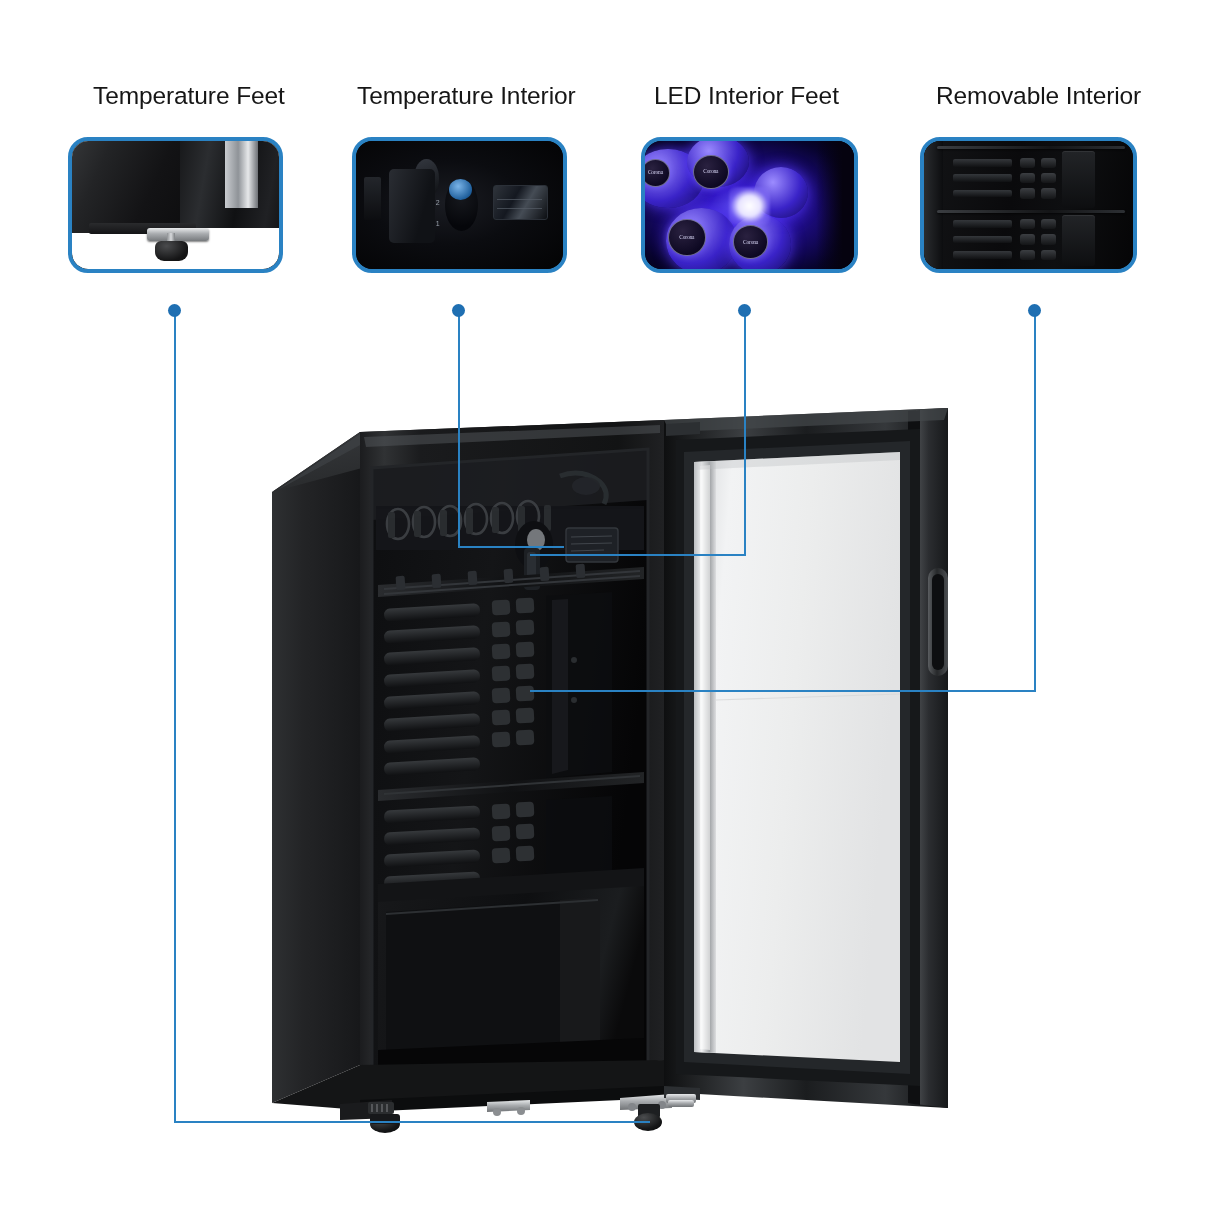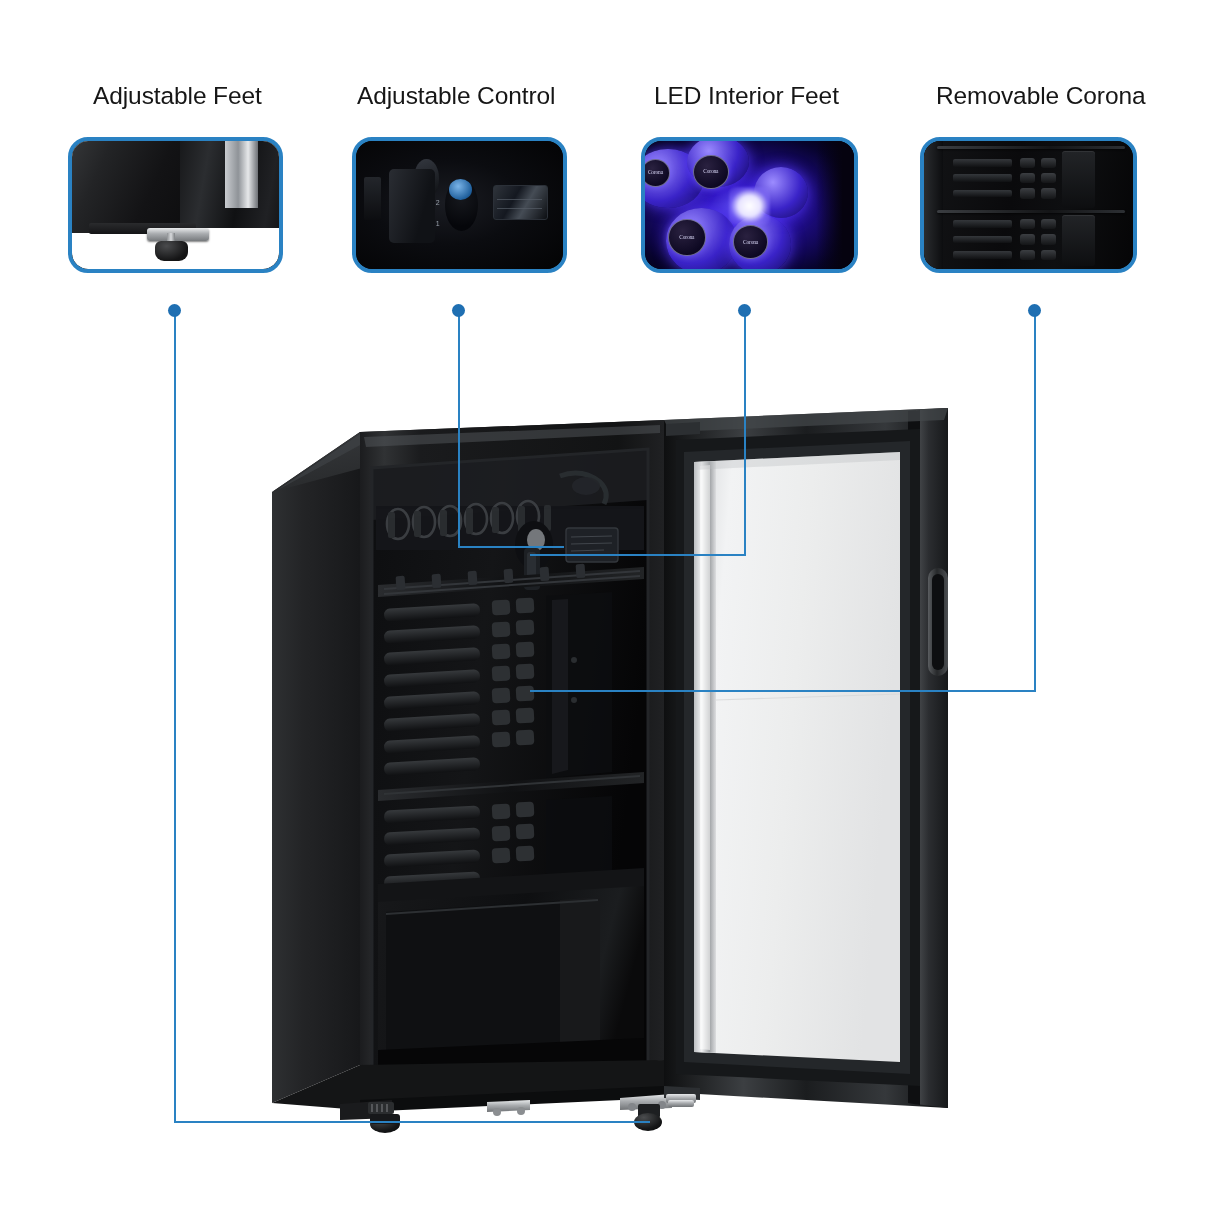--- a/index.html
+++ b/index.html
@@ -404,35 +404,35 @@
   <div class="lead-dot" style="left:453px;top:305px;"></div>
 
   <div class="lead lead-v" style="left:744px;top:310px;height:246px;"></div>
   <div class="lead lead-h" style="left:530px;top:554px;width:216px;"></div>
   <div class="lead-dot" style="left:739px;top:305px;"></div>
 
   <div class="lead lead-v" style="left:1034px;top:310px;height:382px;"></div>
   <div class="lead lead-h" style="left:530px;top:690px;width:506px;"></div>
   <div class="lead-dot" style="left:1029px;top:305px;"></div>
 
-  <div class="callout-label" style="left:93px;top:82px;">Adjustable Feet</div>
+  <div class="callout-label" style="left:93px;top:82px;">Temperature Feet</div>
   <div class="thumb" style="left:68px;top:137px;width:215px;height:136px;">
     <div class="thumb-inner">
       <div class="t1-bg"></div>
       <div class="t1-body"></div>
       <div class="t1-door"></div>
       <div class="t1-glass"></div>
       <div class="t1-plinth"></div>
       <div class="t1-bracket"></div>
       <div class="t1-screw"></div>
       <div class="t1-foot"></div>
     </div>
   </div>
 
-  <div class="callout-label" style="left:357px;top:82px;">Adjustable Control</div>
+  <div class="callout-label" style="left:357px;top:82px;">Temperature Interior</div>
   <div class="thumb" style="left:352px;top:137px;width:215px;height:136px;">
     <div class="thumb-inner">
       <div class="t2-bg"></div>
       <div class="t2-fin"></div>
       <div class="t2-hook"></div>
       <div class="t2-panel"></div>
       <div class="t2-dial"></div>
       <div class="t2-knob"></div>
       <div class="t2-num" style="left:38.5%;top:45%;">2</div>
       <div class="t2-num" style="left:38.5%;top:62%;">1</div>
@@ -461,21 +461,21 @@
       <div class="t3-cap" style="left:11%;top:61%;width:17%;height:27%;">
         <span>Corona</span>
       </div>
       <div class="t3-cap" style="left:42%;top:66%;width:16%;height:25%;">
         <span>Corona</span>
       </div>
       <div class="t3-dark"></div>
     </div>
   </div>
 
-  <div class="callout-label" style="left:936px;top:82px;">Removable Corona</div>
+  <div class="callout-label" style="left:936px;top:82px;">Removable Interior</div>
   <div class="thumb" style="left:920px;top:137px;width:217px;height:136px;">
     <div class="thumb-inner">
       <div class="t4-bg"></div>
       <div class="t4-wall"></div>
       <div class="t4-bar" style="left:6%;top:4%;width:90%;"></div>
       <div class="t4-rib" style="left:14%;top:14%;width:28%;height:6%;"></div>
       <div class="t4-rib" style="left:14%;top:26%;width:28%;height:6%;"></div>
       <div class="t4-rib" style="left:14%;top:38%;width:28%;height:6%;"></div>
       <div class="t4-pill" style="left:46%;top:13%;width:7%;height:8%;"></div>
       <div class="t4-pill" style="left:56%;top:13%;width:7%;height:8%;"></div>

